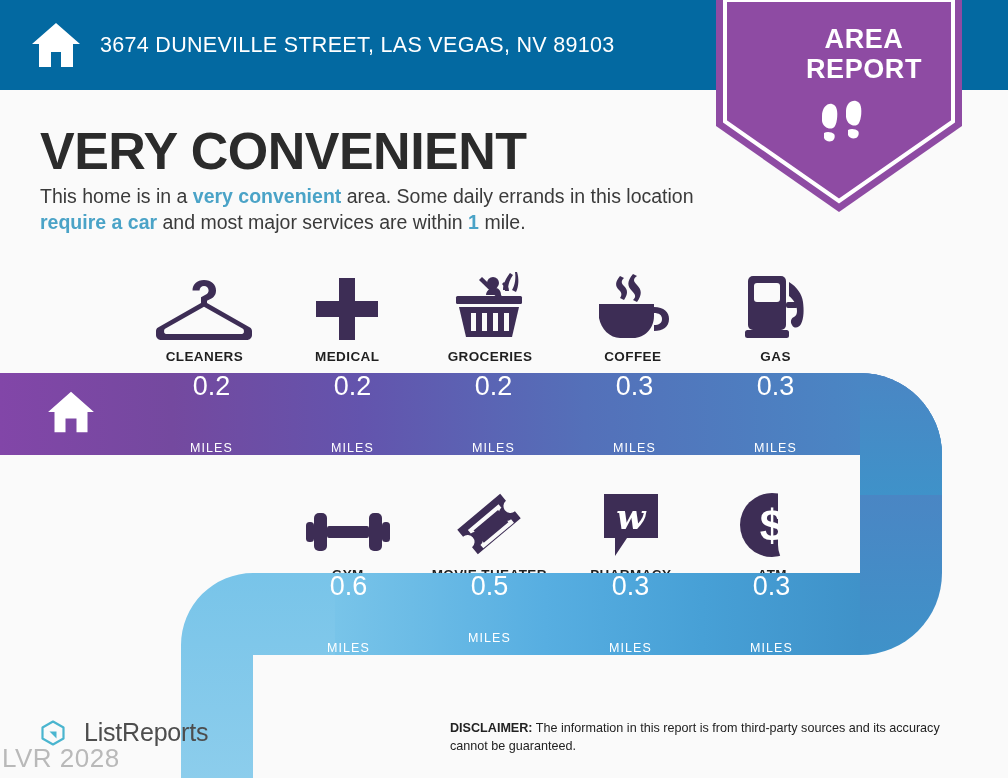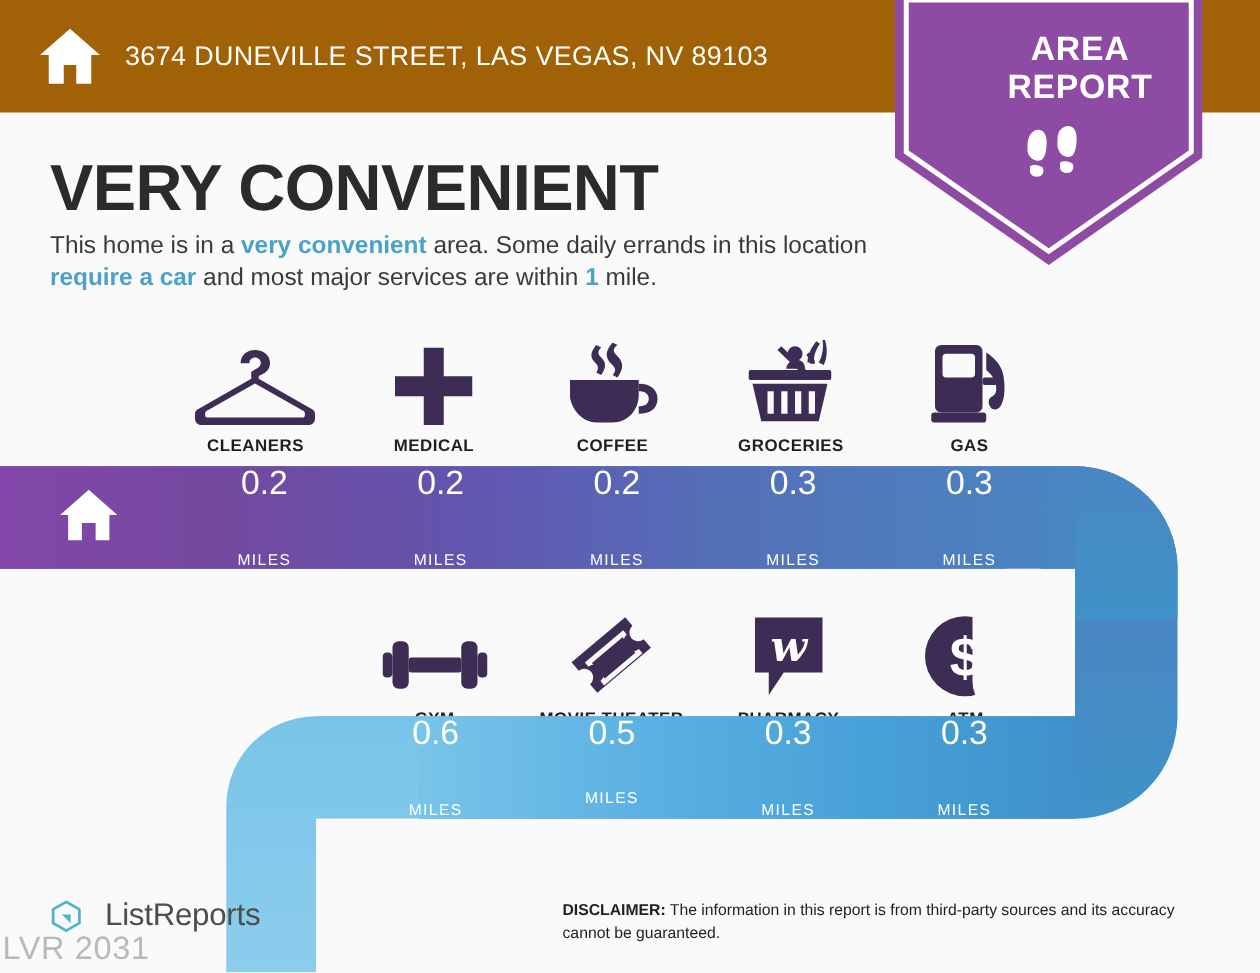--- a/index.html
+++ b/index.html
@@ -7,21 +7,21 @@
   body {
     font-family:"Liberation Sans", sans-serif;
     background:#fafafa;
     position:relative;
     overflow:hidden;
   }
 
   
   .header {
     position:absolute; left:0; top:0; width:1008px; height:90px;
-    background:#a16207;
+    background:#0369a1;
     display:flex; align-items:center;
   }
   .header-home { margin-left:30px; width:52px; height:52px; flex:0 0 auto; }
   .header-addr {
     color:#ffffff; font-size:21.5px; letter-spacing:.3px;
     margin-left:18px; font-weight:400; white-space:nowrap;
   }
 
   
   .badge-wrap { position:absolute; left:716px; top:0; width:246px; height:212px; }
@@ -131,52 +131,52 @@
     <span class="lbl">CLEANERS</span>
   </div>
 
   <div class="icon-cell">
     <span class="glyph">
       <svg width="62" height="62" viewBox="0 0 62 62">
         <path d="M23 0 h16 v23 h23 v16 H39 v23 H23 V39 H0 V23 h23 Z" fill="#3d2d55"></path>
       </svg>
     </span>
     <span class="lbl">MEDICAL</span>
-  </div>
-
-  <div class="icon-cell">
-    <span class="glyph">
-      <svg width="76" height="66" viewBox="0 0 76 66">
-        <path d="M25 2 c-5 6-5 10-1 14 3 3 3 5 1 8 l4 2 c4-6 4-10 0-14 -3-3-3-5 0-8 Z" fill="#3d2d55"></path>
-        <path d="M38 0 c-6 7-6 12-1 17 4 4 4 6 1 9 l4 2 c5-7 5-12 0-17 -4-4-4-6 0-9 Z" fill="#3d2d55"></path>
-        <path d="M4 30 h55 v12 c0 12-9 22-21 22 h-13 C15 64 6 55 4 44 Z" fill="#3d2d55"></path>
-        <path d="M59 33 c10 0 15 5 15 12 0 8-6 12-15 12 v-6 c5 0 8-2 8-6 0-4-3-6-8-6 Z" fill="#3d2d55"></path>
-      </svg>
-    </span>
-    <span class="lbl">COFFEE</span>
   </div>
 
   <div class="icon-cell">
     <span class="glyph">
       <svg width="74" height="70" viewBox="0 0 74 70">
         <path d="M26 10 l3-3 22 21 -3.2 3.2 Z" fill="#3d2d55"></path>
         <circle cx="40" cy="13" r="6" fill="#3d2d55"></circle>
         <path d="M37 19 c6-3 11 0 11 6 h-15 c0-2.5 1.5-4.8 4-6 Z" fill="#3d2d55"></path>
         <path d="M57 3 c-4 5-7 11-7 17 h5 c0-6 2-11 5-15 Z" fill="#3d2d55"></path>
         <path d="M62 2 c1 6 0 13-3 18 l4 2 c3-6 3-14 1-20 Z" fill="#3d2d55"></path>
         <path d="M51 12 c3 2 5 5 5 9 h-4 c0-3-1-5-3-7 Z" fill="#3d2d55"></path>
         <rect x="3" y="26" width="66" height="8" rx="1.5" fill="#3d2d55"></rect>
         <path d="M6 37 h60 l-7 30 H13 Z" fill="#3d2d55"></path>
         <rect x="18" y="43" width="5" height="18" fill="#fafafa"></rect>
         <rect x="29" y="43" width="5" height="18" fill="#fafafa"></rect>
         <rect x="40" y="43" width="5" height="18" fill="#fafafa"></rect>
         <rect x="51" y="43" width="5" height="18" fill="#fafafa"></rect>
       </svg>
     </span>
     <span class="lbl">GROCERIES</span>
+  </div>
+
+  <div class="icon-cell">
+    <span class="glyph">
+      <svg width="76" height="66" viewBox="0 0 76 66">
+        <path d="M25 2 c-5 6-5 10-1 14 3 3 3 5 1 8 l4 2 c4-6 4-10 0-14 -3-3-3-5 0-8 Z" fill="#3d2d55"></path>
+        <path d="M38 0 c-6 7-6 12-1 17 4 4 4 6 1 9 l4 2 c5-7 5-12 0-17 -4-4-4-6 0-9 Z" fill="#3d2d55"></path>
+        <path d="M4 30 h55 v12 c0 12-9 22-21 22 h-13 C15 64 6 55 4 44 Z" fill="#3d2d55"></path>
+        <path d="M59 33 c10 0 15 5 15 12 0 8-6 12-15 12 v-6 c5 0 8-2 8-6 0-4-3-6-8-6 Z" fill="#3d2d55"></path>
+      </svg>
+    </span>
+    <span class="lbl">COFFEE</span>
   </div>
 
   <div class="icon-cell">
     <span class="glyph">
       <svg width="66" height="68" viewBox="0 0 66 68">
         <rect x="5" y="4" width="38" height="54" rx="5" fill="#3d2d55"></rect>
         <rect x="11" y="11" width="26" height="19" rx="3" fill="#fafafa"></rect>
         <rect x="2" y="58" width="44" height="8" rx="2.5" fill="#3d2d55"></rect>
         <path d="M46 10 c8 5 13 12 14 20 1 8 1 16-2 22 -2 4-7 5-9 1 -2-3-1-7 2-8 2-1 3-3 3-6 0-6-3-11-8-15 Z" fill="#3d2d55"></path>
         <rect x="43" y="30" width="12" height="6" rx="2" fill="#3d2d55"></rect>
@@ -340,21 +340,21 @@
   <div class="seg" style="left:560px;top:203px;width:141px;height:82px;">
     <span class="val">0.3</span>
     <span class="unit">MILES</span>
   </div>
   <div class="seg" style="left:701px;top:203px;width:141px;height:82px;">
     <span class="val">0.3</span>
     <span class="unit">MILES</span>
   </div>
 </div>
 
-<div class="watermark">LVR 2031</div>
+<div class="watermark">LVR 2028</div>
 
 <div class="logo">
   <span class="logo-mark">
     <svg viewBox="0 0 26 26">
       <path d="M13 1.5 L23.5 7.5 v11 L13 24.5 L2.5 18.5 v-11 Z" fill="none" stroke="#4ab5cf" stroke-width="2.2" stroke-linejoin="round"></path>
       <path d="M9.5 11.5 h7 v7 Z" fill="#4ab5cf"></path>
     </svg>
   </span>
   <span class="logo-text">ListReports</span>
 </div>

